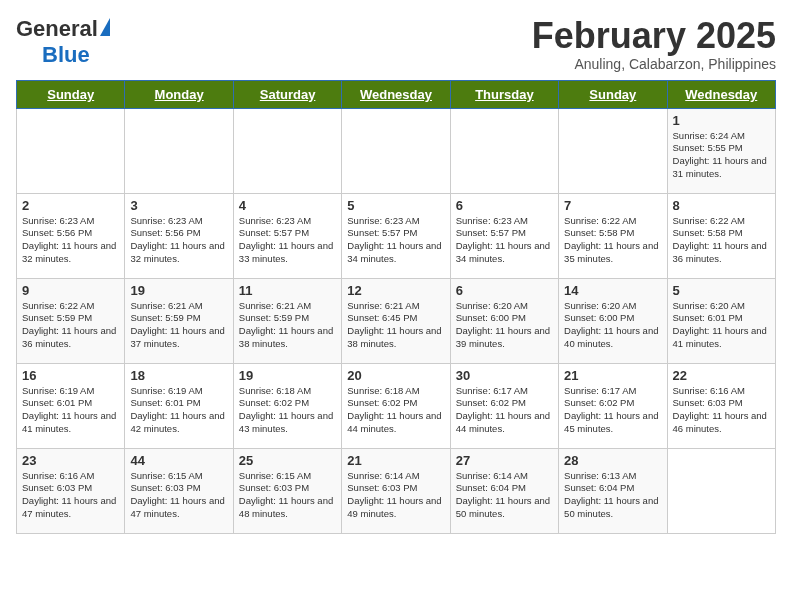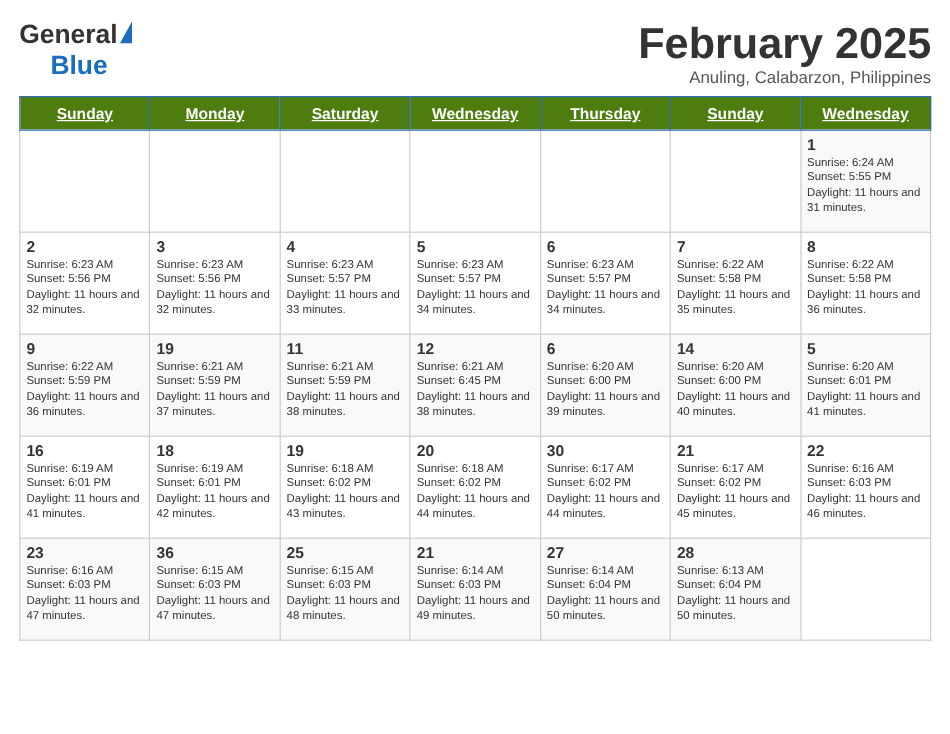--- a/index.html
+++ b/index.html
@@ -280,21 +280,21 @@
         </td>
       </tr>
       <tr>
         <td>
           <span class="day-number">23</span>
           <div class="day-info">Sunrise: 6:16 AM
 Sunset: 6:03 PM
 Daylight: 11 hours and 47 minutes.</div>
         </td>
         <td>
-          <span class="day-number">36</span>
+          <span class="day-number">44</span>
           <div class="day-info">Sunrise: 6:15 AM
 Sunset: 6:03 PM
 Daylight: 11 hours and 47 minutes.</div>
         </td>
         <td>
           <span class="day-number">25</span>
           <div class="day-info">Sunrise: 6:15 AM
 Sunset: 6:03 PM
 Daylight: 11 hours and 48 minutes.</div>
         </td>

